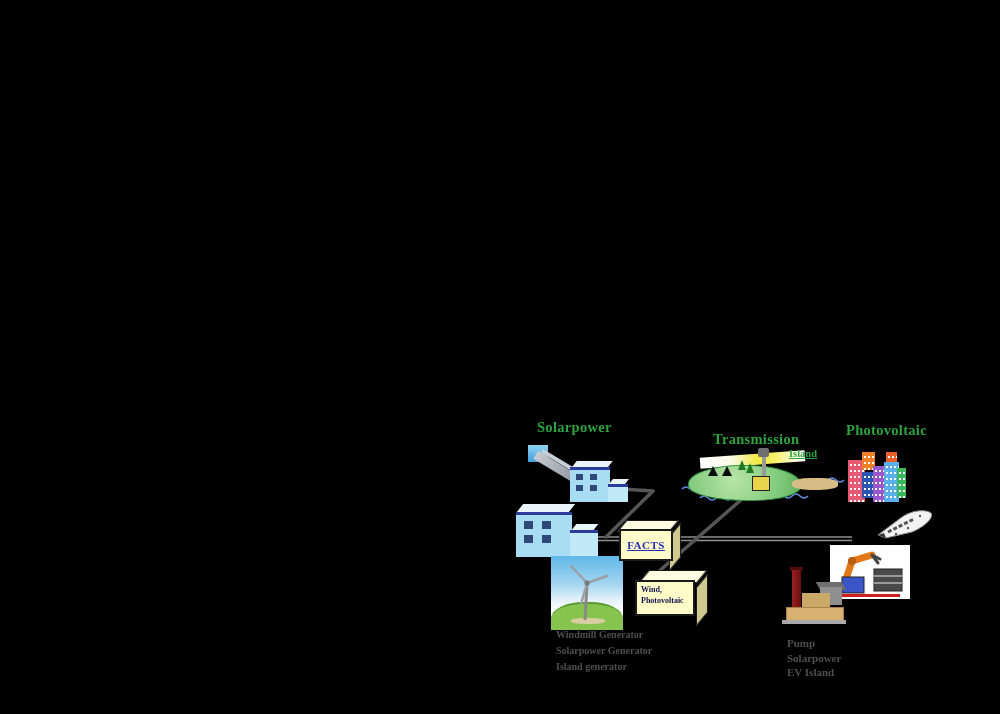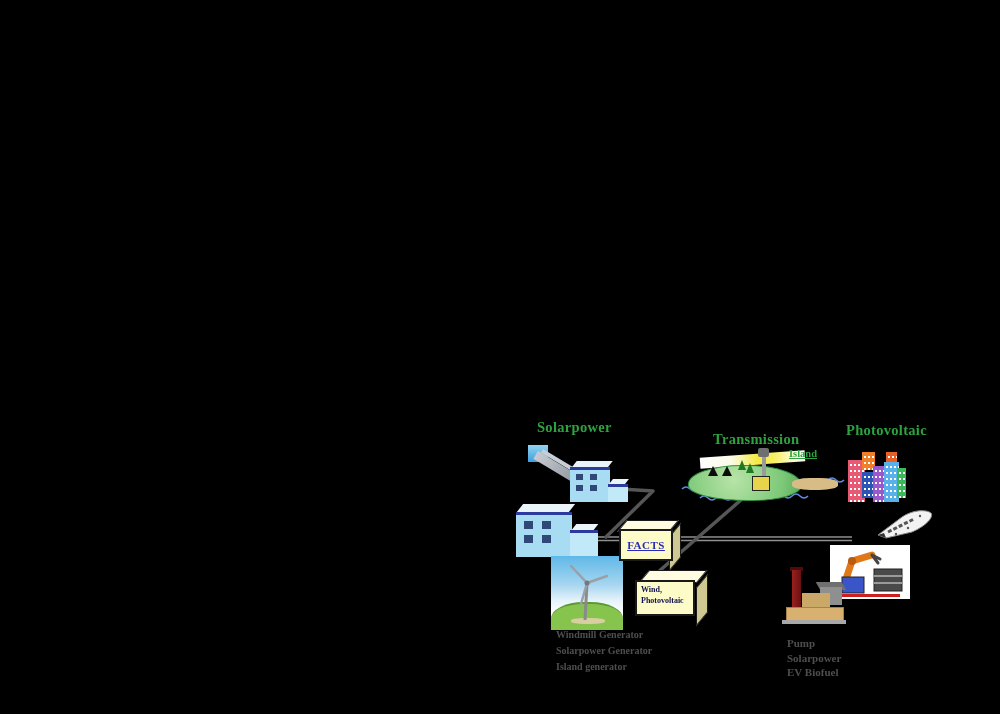--- a/index.html
+++ b/index.html
@@ -203,16 +203,16 @@
   </div>
 
   <div class="cap cap-gen" style="left:556px;top:627px;">
     <div>Windmill Generator</div>
     <div>Solarpower Generator</div>
     <div>Island generator</div>
   </div>
   <div class="cap cap-con" style="left:787px;top:636px;">
     <div>Pump</div>
     <div>Solarpower</div>
-    <div>EV Biofuel</div>
+    <div>EV Island</div>
   </div>
 
 </div>
 
 </body></html>

